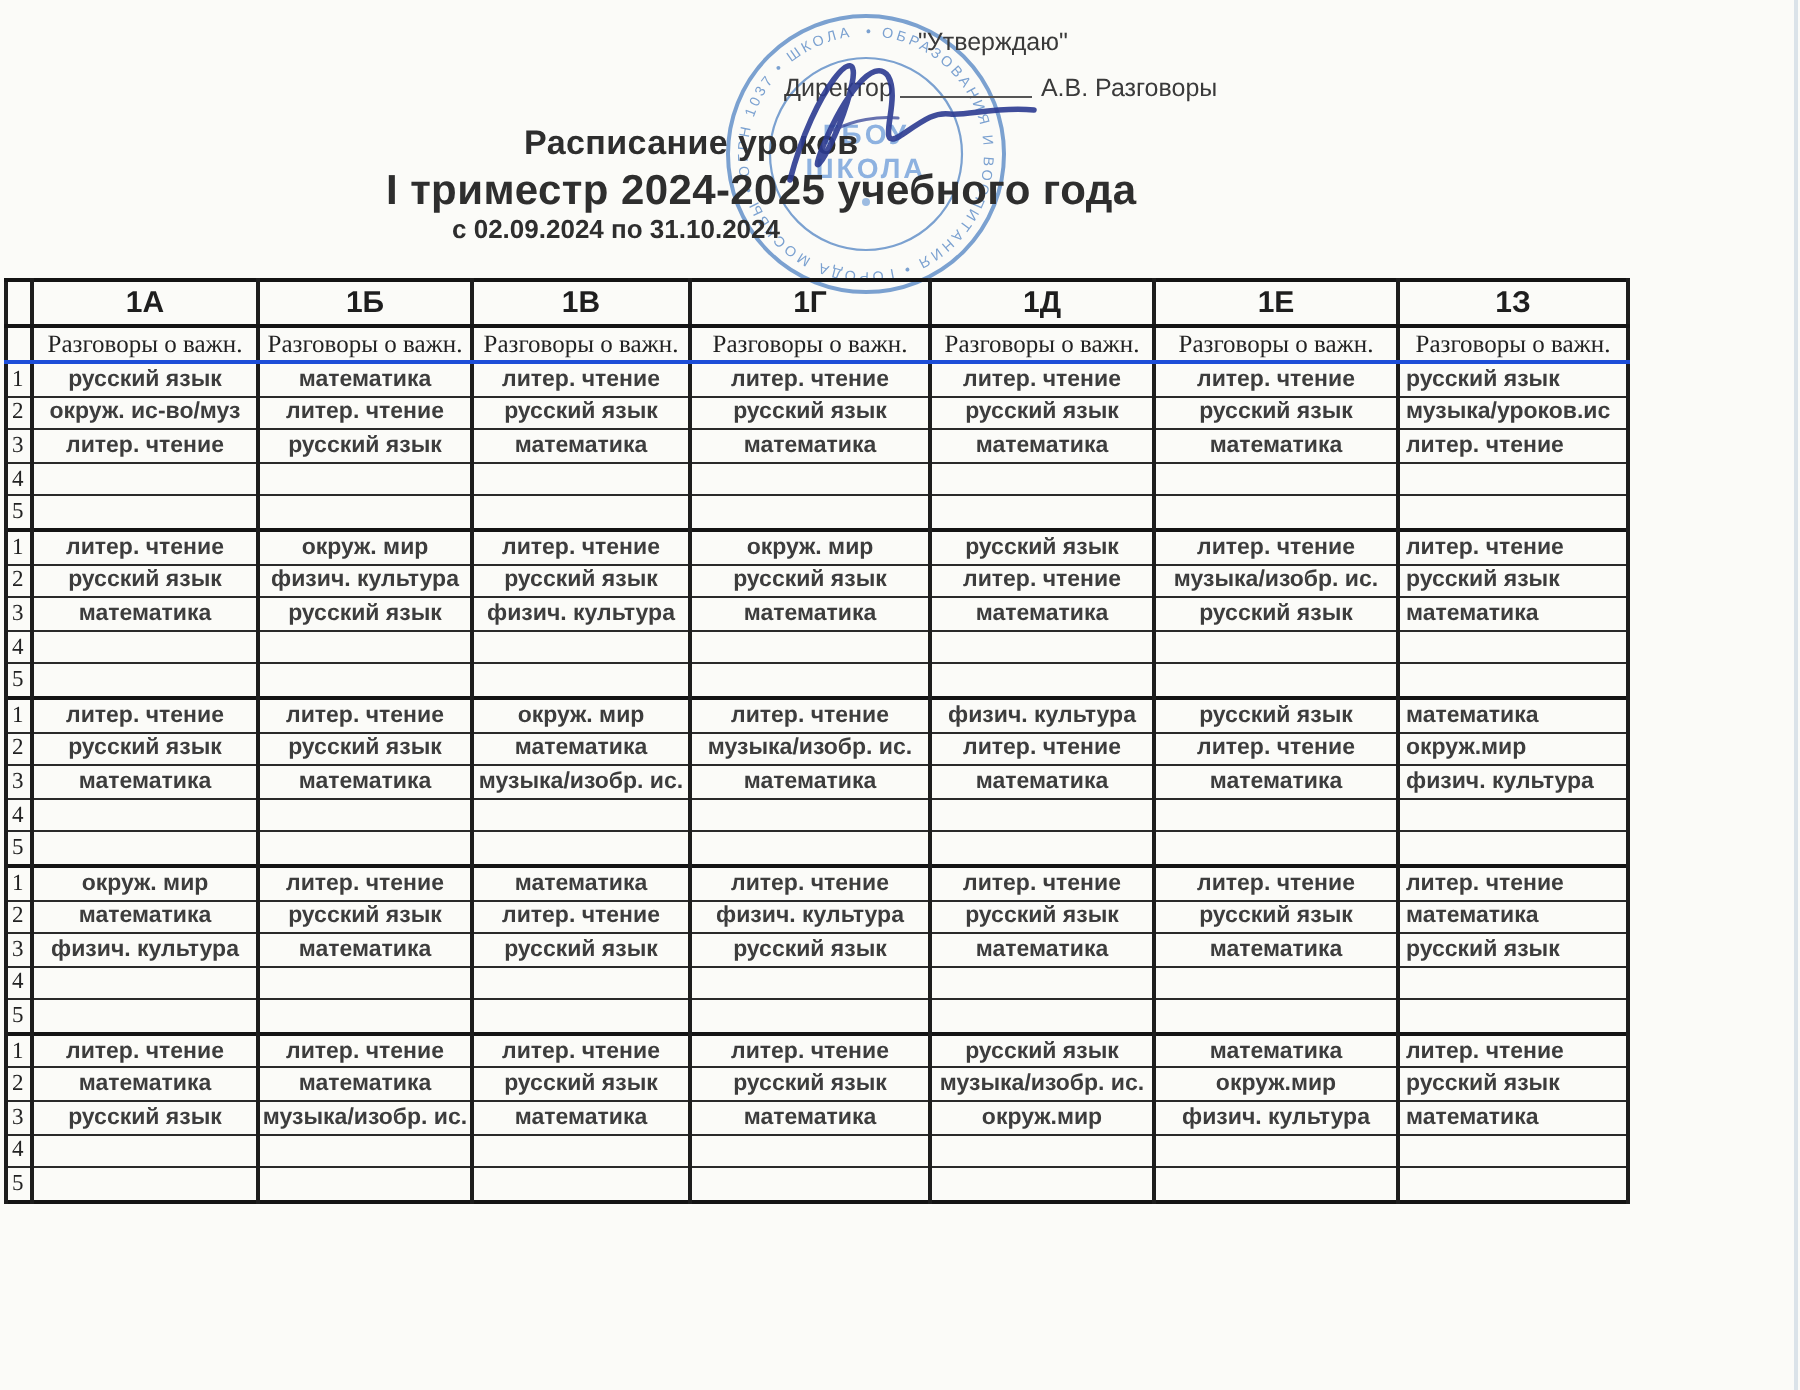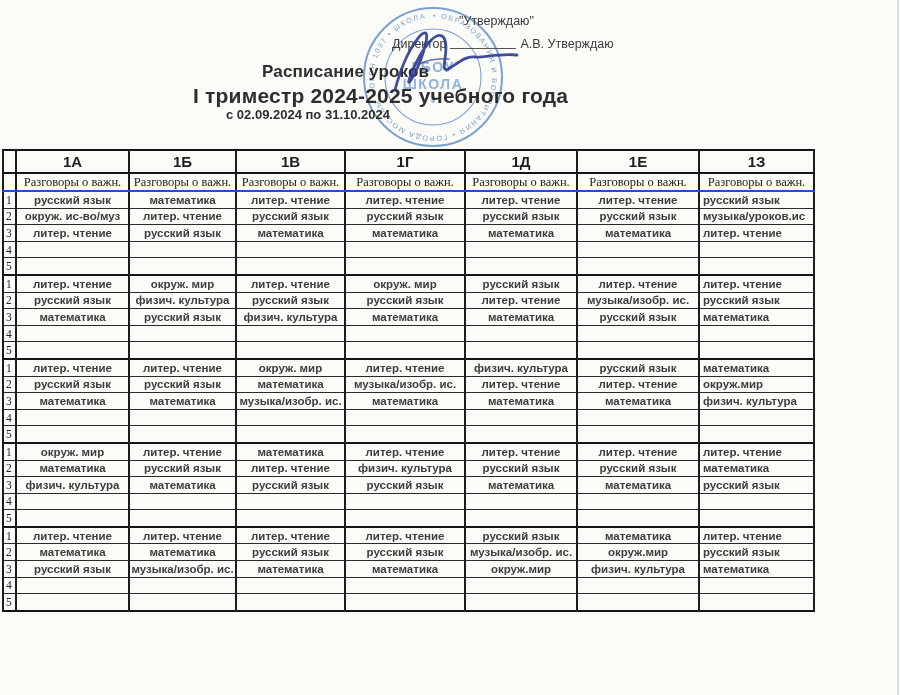--- a/index.html
+++ b/index.html
@@ -15,21 +15,21 @@
   .title-1{position:absolute;left:262px;top:62px;font-size:17px;font-weight:bold;color:#2e2e2e;z-index:4;letter-spacing:.2px;}
   .title-2{position:absolute;left:193px;top:84px;font-size:21px;font-weight:bold;color:#2e2e2e;z-index:4;letter-spacing:.2px;}
   .title-3{position:absolute;left:226px;top:107px;font-size:13px;font-weight:bold;color:#2e2e2e;z-index:4;}
 
   .stamp{position:absolute;left:357px;top:2px;z-index:2;filter:blur(.3px);opacity:.88;}
   .signature{position:absolute;left:365px;top:10px;z-index:5;opacity:.9;}
 
   
   .sched{position:absolute;left:2px;top:139px;z-index:3;border-collapse:collapse;table-layout:fixed;background:transparent;}
   .sched th,.sched td{border-left:2px solid #1d1d1d;border-right:2px solid #1d1d1d;border-top:1px solid #2a2a2a;border-bottom:1px solid #2a2a2a;padding:0;margin:0;overflow:hidden;white-space:nowrap;}
-  .sched{border:2px solid #141414;margin-top:10px;}
+  .sched{border:2px solid #141414;}
   .sched .class-h{height:21px;font-size:15px;font-weight:bold;color:#1e1e1e;text-align:center;border-bottom:2px solid #141414;border-top:2px solid #141414;font-family:"Liberation Sans",sans-serif;}
   .sched .talk{height:16px;font-size:12.5px;font-weight:normal;color:#222;text-align:center;font-family:"Liberation Serif",serif;border-bottom:2px solid #1d4ed8;}
   .sched td{height:15.6px;font-size:11.5px;font-weight:bold;color:#3d3d3d;text-align:center;font-family:"Liberation Sans",sans-serif;}
   .sched td.last{text-align:left;padding-left:3px;}
   .sched th.num{font-family:"Liberation Serif",serif;font-size:11.5px;font-weight:normal;color:#222;text-align:left;padding-left:2px;}
   .sched tr.day-start th,.sched tr.day-start td{border-top:2.5px solid #141414;}
 </style>
 </head>
 <body>
 
@@ -51,21 +51,21 @@
 
   <svg class="signature" width="170" height="95" viewBox="0 0 170 95">
     <path d="M 30,80 C 42,34 66,8 61,32 C 55,60 36,88 47,62 C 57,38 72,18 79,28 C 86,40 72,66 85,58 C 97,50 102,46 110,47 C 118,48 134,43 152,45" fill="none" stroke="#2c3b92" stroke-width="2.8" stroke-linecap="round"></path>
     <path d="M 52,55 C 62,50 74,48 84,49" fill="none" stroke="#2c3b92" stroke-width="1.6" stroke-linecap="round" opacity=".8"></path>
   </svg>
 
   <div class="approval-quote">"Утверждаю"</div>
   <div class="director-row">
     <span>Директор</span>
     <span class="director-line"></span>
-    <span>А.В. Утверждаю</span>
+    <span>А.В. Разговоры</span>
   </div>
 
   <div class="title-1">Расписание уроков</div>
   <div class="title-2">I триместр  2024-2025 учебного года</div>
   <div class="title-3">с 02.09.2024 по 31.10.2024</div>
 
   <table class="sched">
     <colgroup>
       <col style="width:13px">
         <col style="width:113px">

